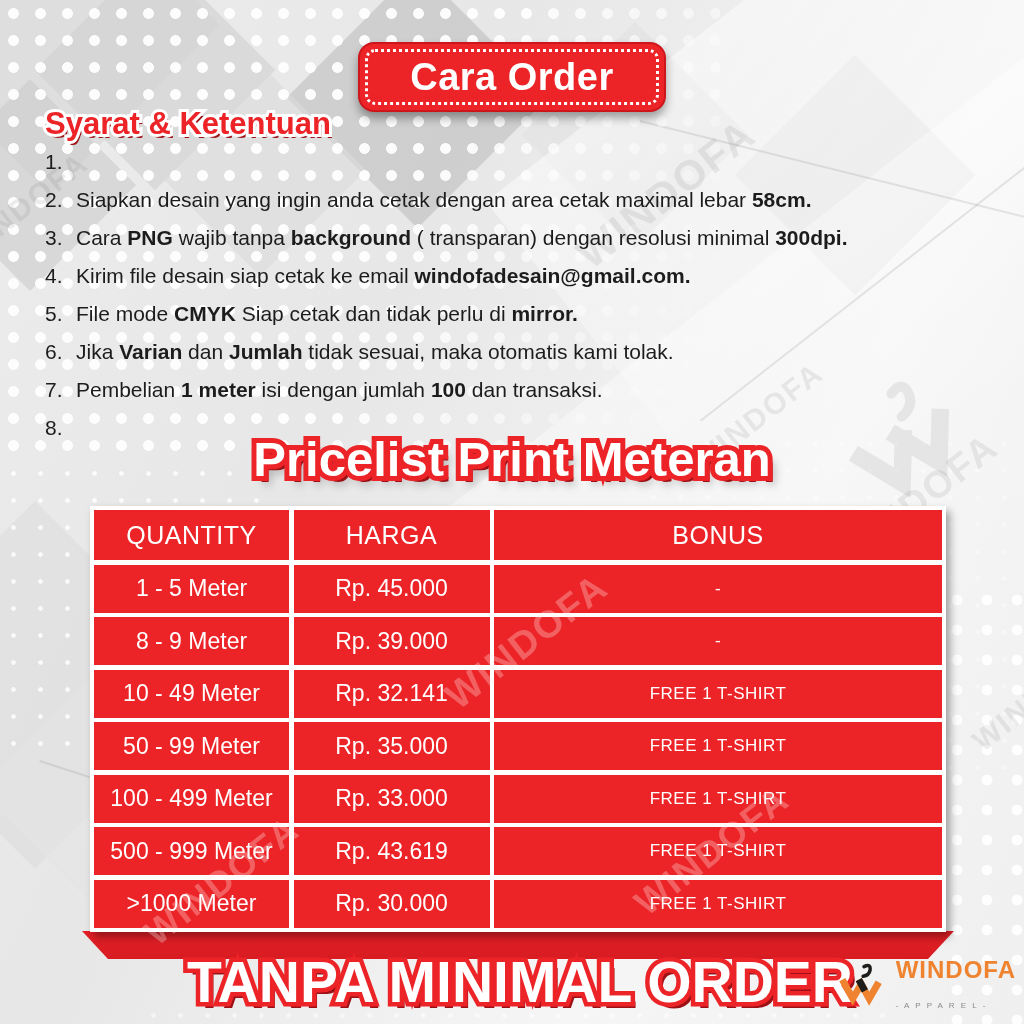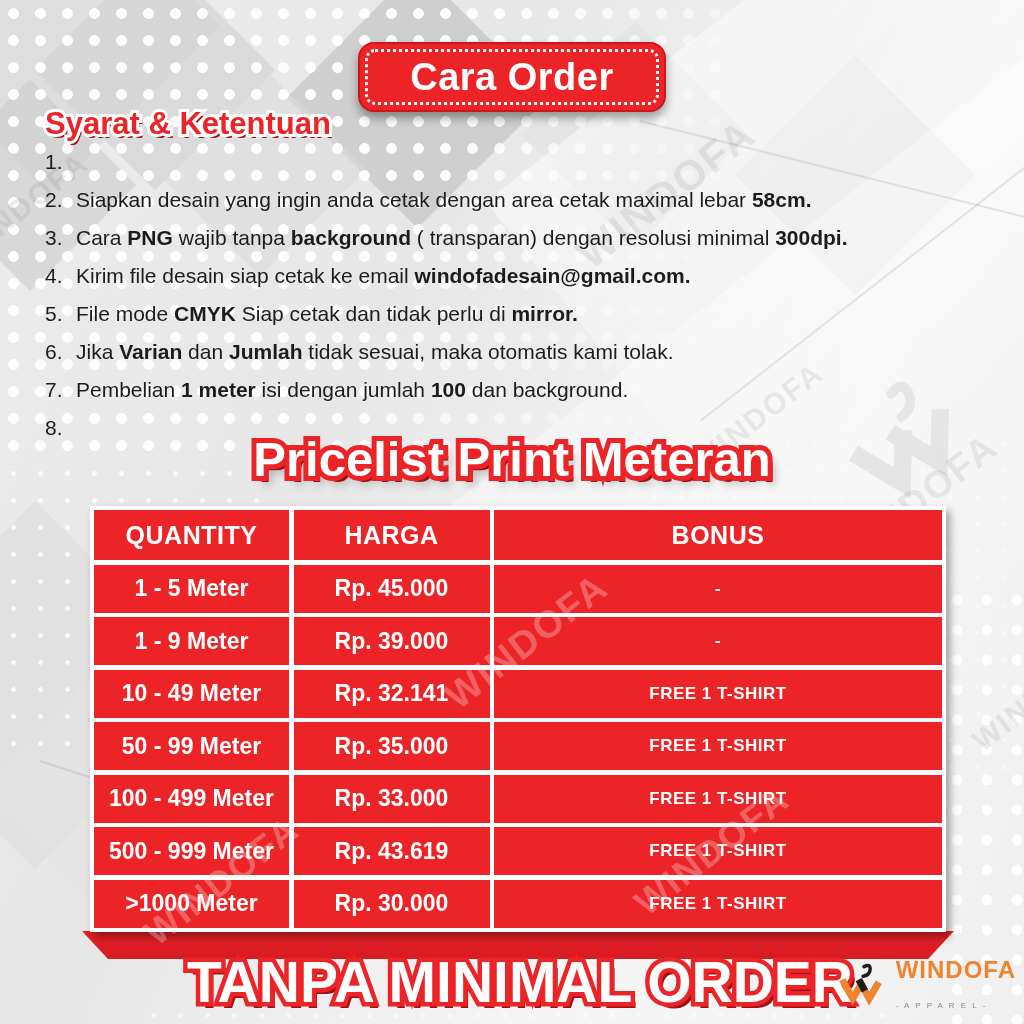--- a/index.html
+++ b/index.html
@@ -51,21 +51,21 @@
   .pricelist-title{position:absolute;left:0;top:434px;width:1024px;text-align:center;font-size:49px;z-index:5;}
   .pricelist-title .stroke{-webkit-text-stroke:10px var(--red,#ec2428);text-shadow:5px 6px 0 var(--darkred,#9b1115),7px 9px 8px rgba(0,0,0,.25);}
   .pricelist-title .fill{color:#fff;}
   
   .price-table{
     position:absolute;left:90px;top:506px;width:856px;z-index:5;
     background:#fff;padding:4px;
     display:grid;grid-template-columns:195px 196px 1fr;grid-template-rows:50px repeat(7,48px);gap:4.5px;
     box-shadow:4px 5px 8px rgba(0,0,0,.35);
   }
-  .cell{background:var(--red,#ec2428);color:#fff;display:flex;align-items:center;justify-content:center;font-weight:700;}
+  .cell{background:var(--red,#ec2428);color:#fff;display:flex;align-items:center;justify-content:center;font-weight:400;}
   .cell.head{font-size:25px;letter-spacing:.5px;}
   .cell.qty,.cell.price{font-size:23px;}
   .cell.bonus{font-size:17px;letter-spacing:.5px;}
   
   .table-base{
     position:absolute;left:82px;top:931px;width:872px;height:28px;z-index:4;
     background:linear-gradient(to bottom,#e22026,#d81b22);
     clip-path:polygon(0 0,100% 0,calc(100% - 26px) 100%,26px 100%);
     filter:drop-shadow(0 7px 6px rgba(0,0,0,.35));
   }
@@ -156,42 +156,42 @@
     <div class="term-item">
         <span class="num">5.</span>
         <span class="txt"><span>File mode </span><b>CMYK</b><span> Siap cetak dan tidak perlu di </span><b>mirror.</b></span>
       </div>
     <div class="term-item">
         <span class="num">6.</span>
         <span class="txt"><span>Jika </span><b>Varian</b><span> dan </span><b>Jumlah</b><span> tidak sesuai, maka otomatis kami tolak.</span></span>
       </div>
     <div class="term-item">
         <span class="num">7.</span>
-        <span class="txt"><span>Pembelian </span><b>1 meter</b><span> isi dengan jumlah </span><b>100</b><span> dan background.</span></span>
+        <span class="txt"><span>Pembelian </span><b>1 meter</b><span> isi dengan jumlah </span><b>100</b><span> dan transaksi.</span></span>
       </div>
     <div class="term-item">
         <span class="num">8.</span>
       </div>
   </div>
 
   <div class="pricelist-title outlined">
     <span class="stroke">Pricelist Print Meteran</span>
     <span class="fill">Pricelist Print Meteran</span>
   </div>
 
   <div class="price-table">
     <div class="cell head">QUANTITY</div>
     <div class="cell head">HARGA</div>
     <div class="cell head">BONUS</div>
 
     <div class="cell qty">1 - 5 Meter</div>
     <div class="cell price">Rp. 45.000</div>
     <div class="cell bonus">-</div>
 
-    <div class="cell qty">1 - 9 Meter</div>
+    <div class="cell qty">8 - 9 Meter</div>
     <div class="cell price">Rp. 39.000</div>
     <div class="cell bonus">-</div>
 
     <div class="cell qty">10 - 49 Meter</div>
     <div class="cell price">Rp. 32.141</div>
     <div class="cell bonus">FREE 1 T-SHIRT</div>
 
     <div class="cell qty">50 - 99 Meter</div>
     <div class="cell price">Rp. 35.000</div>
     <div class="cell bonus">FREE 1 T-SHIRT</div>

